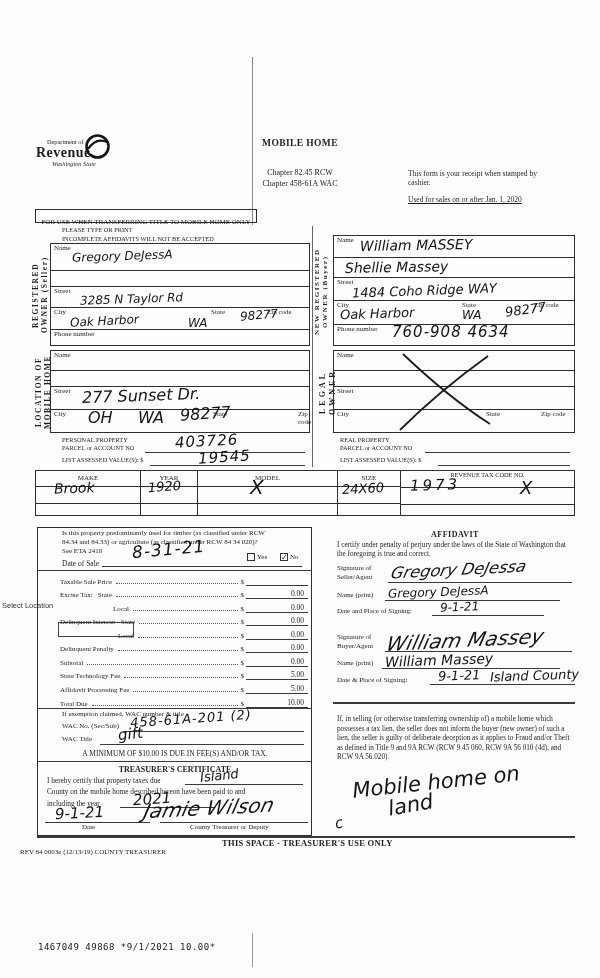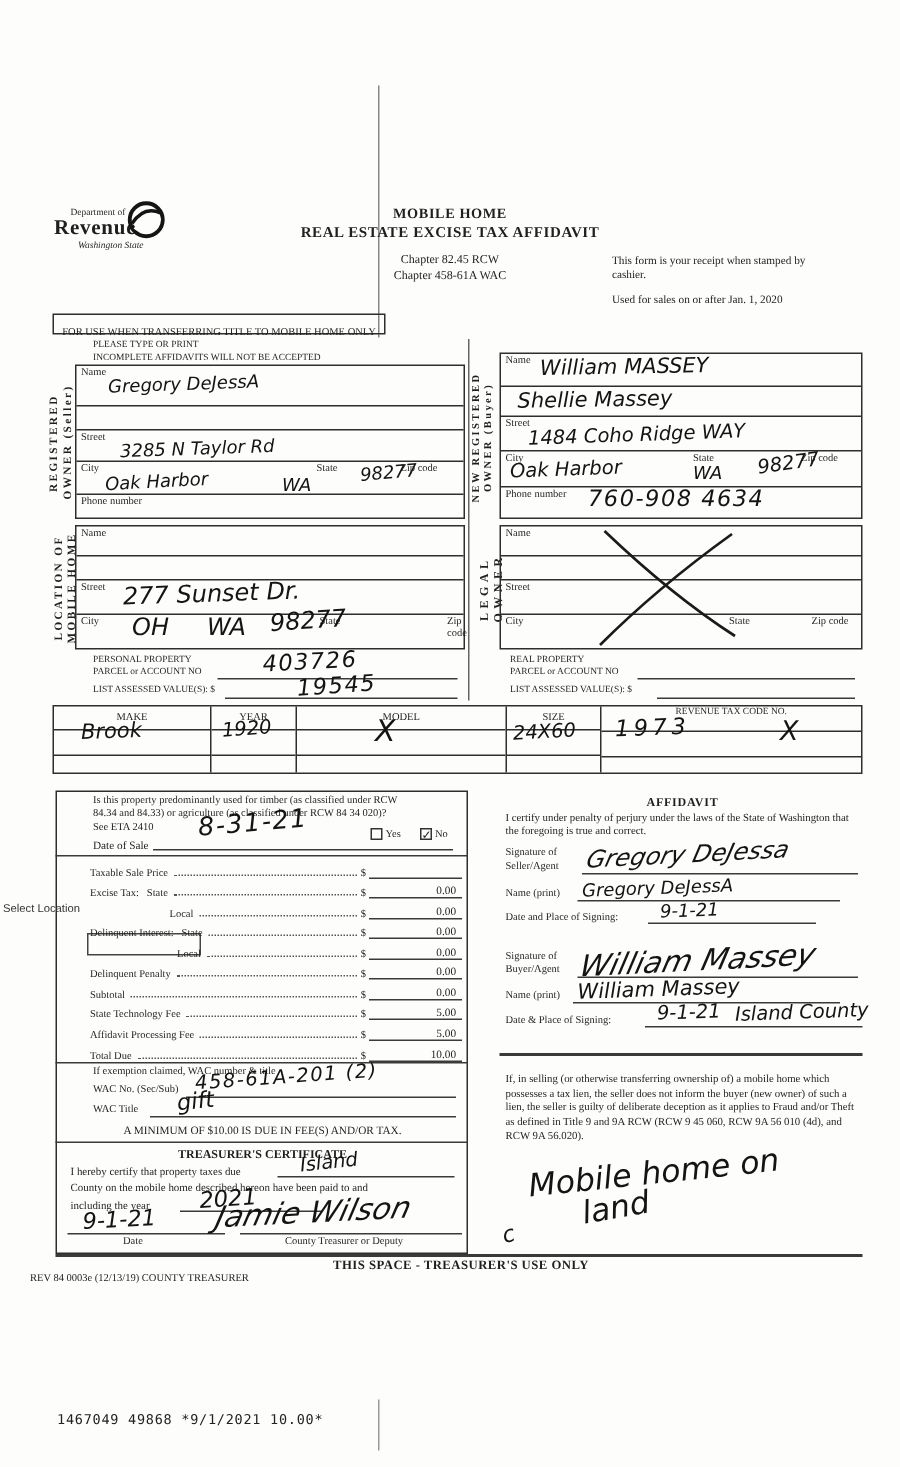--- a/index.html
+++ b/index.html
@@ -45,26 +45,25 @@
   <div class="abs lbl6" style="left:47px;top:139px;">Department of</div>
   <div class="abs b" style="left:36px;top:145px;font-size:14px;letter-spacing:0.5px;">Revenue</div>
   <div class="abs lbl6" style="left:52px;top:161px;font-style:italic;">Washington State</div>
   <svg class="abs" style="left:84px;top:133px;" width="27" height="27" viewBox="0 0 27 27">
     <circle cx="13.5" cy="13.5" r="11" fill="none" stroke="#151515" stroke-width="2.6"></circle>
     <path d="M4 16 Q 12 4 23 9" fill="none" stroke="#151515" stroke-width="2.2"></path>
     <path d="M6 20 Q 14 10 23 14" fill="none" stroke="#fdfdfb" stroke-width="2.4"></path>
   </svg>
 
   <div class="abs b ctr" style="left:180px;top:138px;width:240px;font-size:9.5px;letter-spacing:0.4px;">MOBILE HOME</div>
-  <div class="abs b ctr" style="left:160px;top:150px;width:280px;font-size:10px;letter-spacing:0.4px;">REAL ESTATE EXCISE TAX AFFIDAVIT</div>
   <div class="abs ctr" style="left:220px;top:168px;width:160px;font-size:8px;">Chapter 82.45 RCW</div>
   <div class="abs ctr" style="left:220px;top:179px;width:160px;font-size:8px;">Chapter 458-61A WAC</div>
 
   <div class="abs lbl wrap" style="left:408px;top:169px;width:140px;font-size:7.5px;">This form is your receipt when stamped by cashier.</div>
-  <div class="abs lbl" style="left:408px;top:196px;width:160px;font-size:7.5px;">Used for sales on or after Jan. 1, 2020</div>
+  <div class="abs lbl" style="left:408px;top:196px;width:160px;font-size:7.5px;text-decoration:underline;">Used for sales on or after Jan. 1, 2020</div>
 
   <div class="box ctr" style="left:35px;top:209px;width:222px;height:14px;">
     <span class="lbl" style="line-height:13px;">FOR USE WHEN TRANSFERRING TITLE TO MOBILE HOME ONLY</span>
   </div>
   <div class="abs lbl6" style="left:62px;top:227px;">PLEASE TYPE OR PRINT</div>
   <div class="abs lbl6" style="left:62px;top:236px;">INCOMPLETE AFFIDAVITS WILL NOT BE ACCEPTED</div>
 
   <div class="vlabel" style="left:31px;top:244px;height:102px;">
     <div>REGISTERED</div>
       <div>OWNER (Seller)</div>

